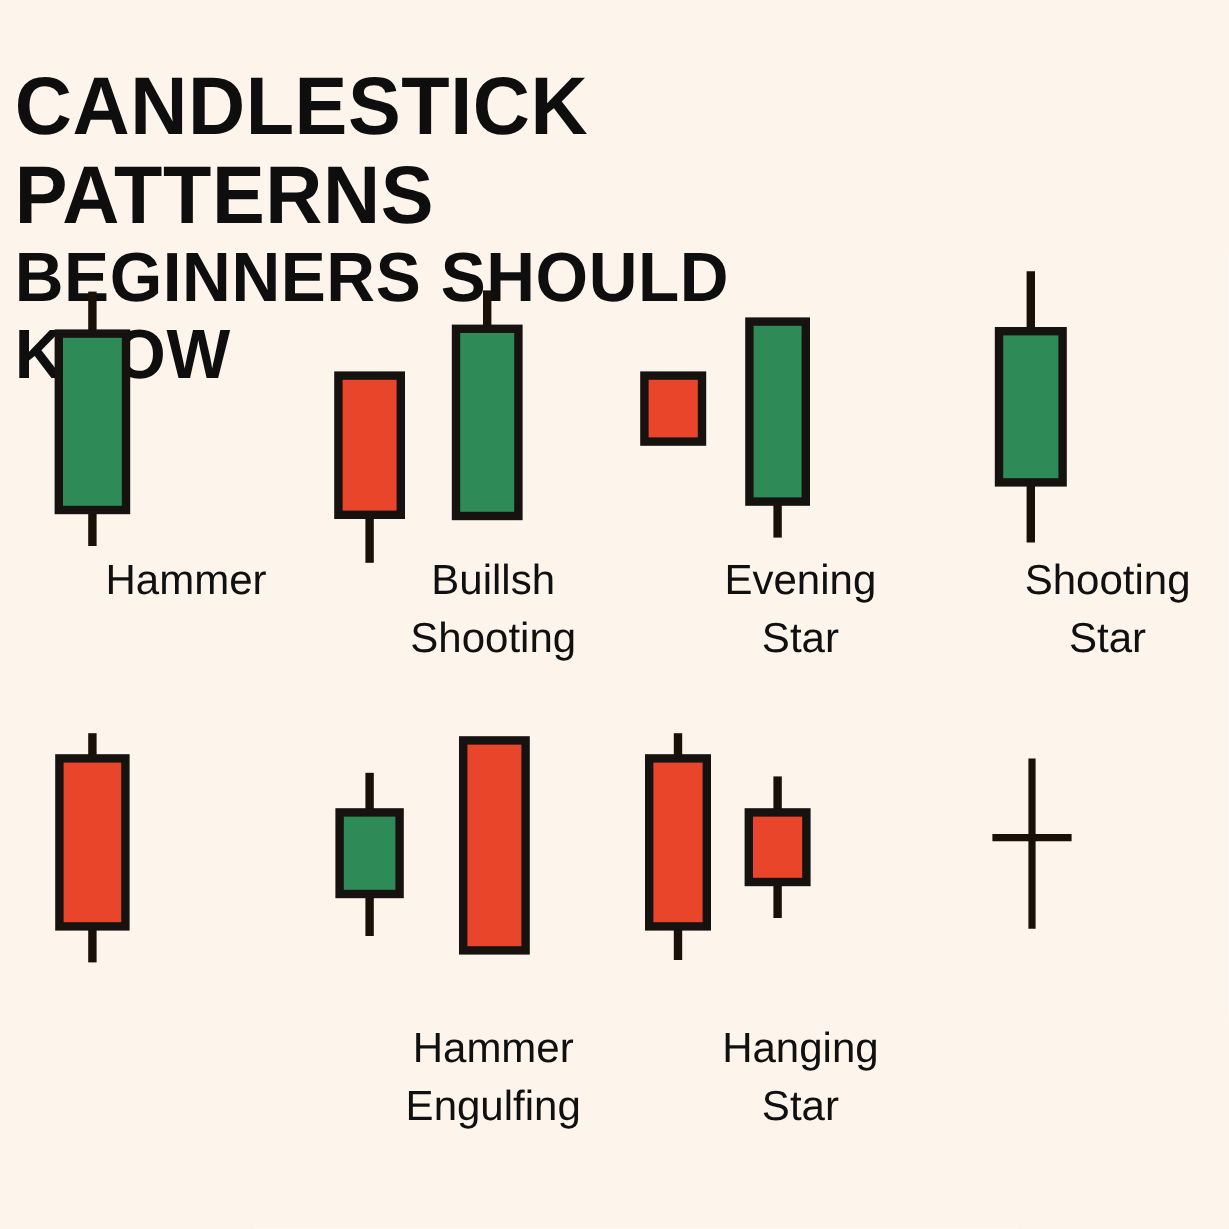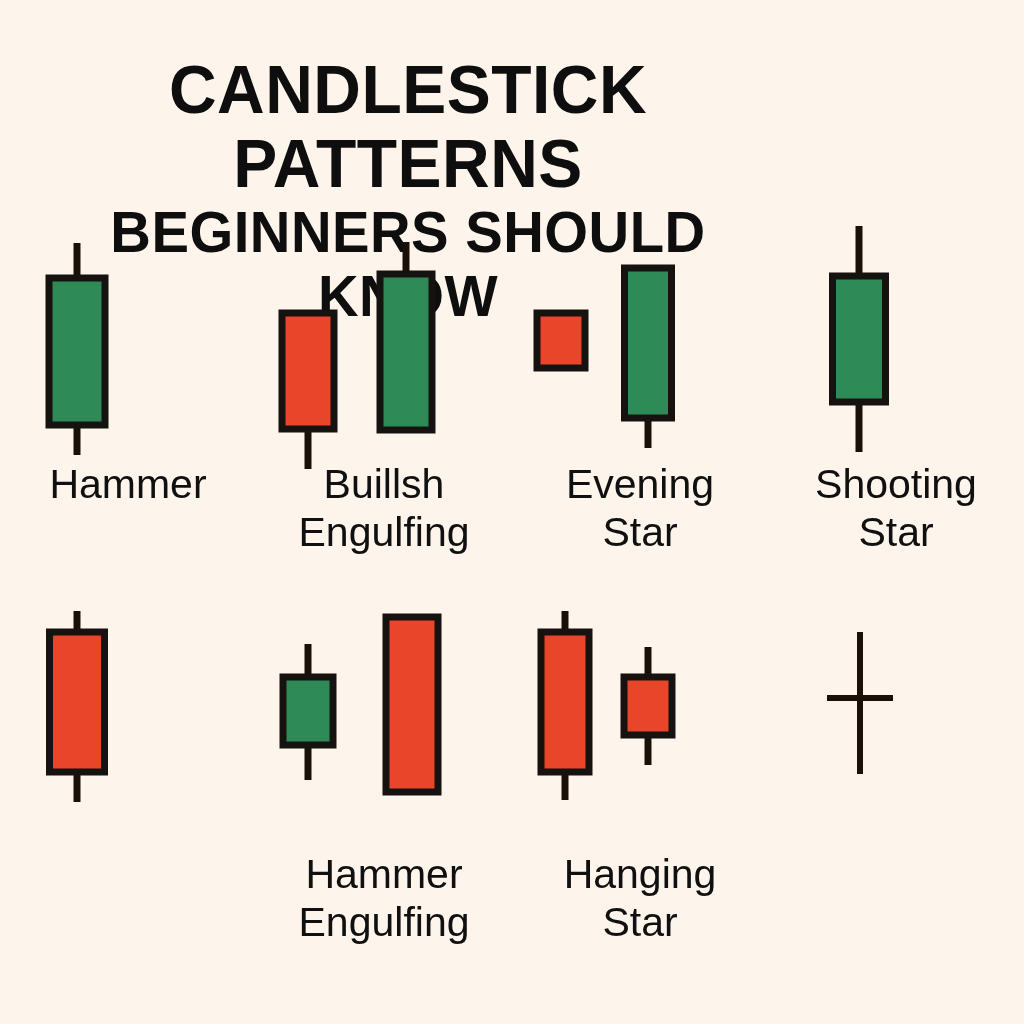--- a/index.html
+++ b/index.html
@@ -19,21 +19,20 @@
     height: 1024px;
     background: #FDF5EC;
     box-sizing: border-box;
   }
   
   .title-block {
     position: absolute;
     top: 52px;
     left: 0;
     width: 816px;
-    text-align: center;
   }
   .title-line1 {
     display: block;
     font-family: "Liberation Sans", sans-serif;
     font-weight: 700;
     font-size: 68px;
     line-height: 74px;
     letter-spacing: 0.5px;
     color: #0E0E0E;
     transform: scaleX(0.97);
@@ -69,24 +68,25 @@
     height: 250px;
   }
   .cell .label {
     position: absolute;
     top: 248px;
     left: 0;
     width: 256px;
     text-align: center;
     font-family: "Liberation Sans", sans-serif;
     font-weight: 400;
-    font-size: 41px;
+    font-size: 35px;
     line-height: 48px;
     color: #101010;
     white-space: pre-line;
+    padding-left: 27px;
   }
   svg { display: block; overflow: visible; }
 </style>
 </head>
 <body>
 
 <div id="poster">
 
   <div class="title-block">
     <span class="title-line1">CANDLESTICK PATTERNS</span>
@@ -113,21 +113,21 @@
               <line x1="52" x2="52" y1="213" y2="257" stroke="#1A1008" stroke-width="7"></line>
               <rect x="26" y="101" width="52" height="116" fill="#E8452A" stroke="#151210" stroke-width="7" stroke-linejoin="miter"></rect>
             </g>
             <g>
               <line x1="150" x2="150" y1="30" y2="66" stroke="#1A1008" stroke-width="7"></line>
               <rect x="124" y="62" width="52" height="156" fill="#2E8B57" stroke="#151210" stroke-width="7" stroke-linejoin="miter"></rect>
             </g>
           </svg>
         </div>
         <div class="label">Buillsh
-Engulfing</div>
+Shooting</div>
       </div>
       <div class="cell" style="left: 512px; top: 0px;">
         <div class="figure">
           <svg width="256" height="250" viewBox="0 0 256 250">
             <g>
               <rect x="25" y="101" width="48" height="55" fill="#E8452A" stroke="#151210" stroke-width="7" stroke-linejoin="miter"></rect>
             </g>
             <g>
               <line x1="136" x2="136" y1="202" y2="236" stroke="#1A1008" stroke-width="7"></line>
               <rect x="112.5" y="56" width="47" height="150" fill="#2E8B57" stroke="#151210" stroke-width="7" stroke-linejoin="miter"></rect>

